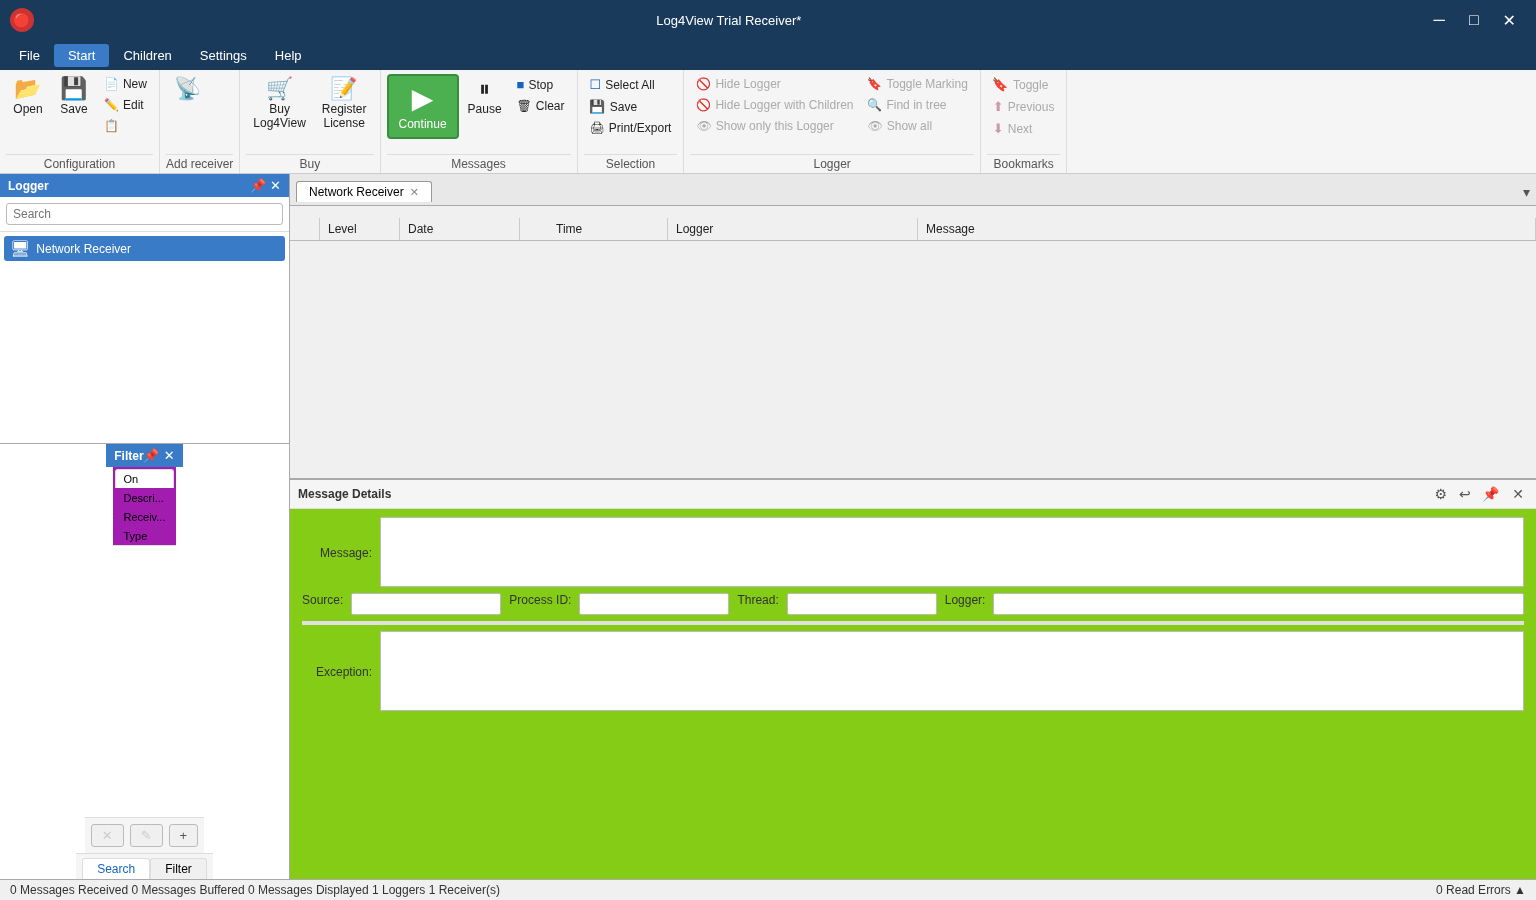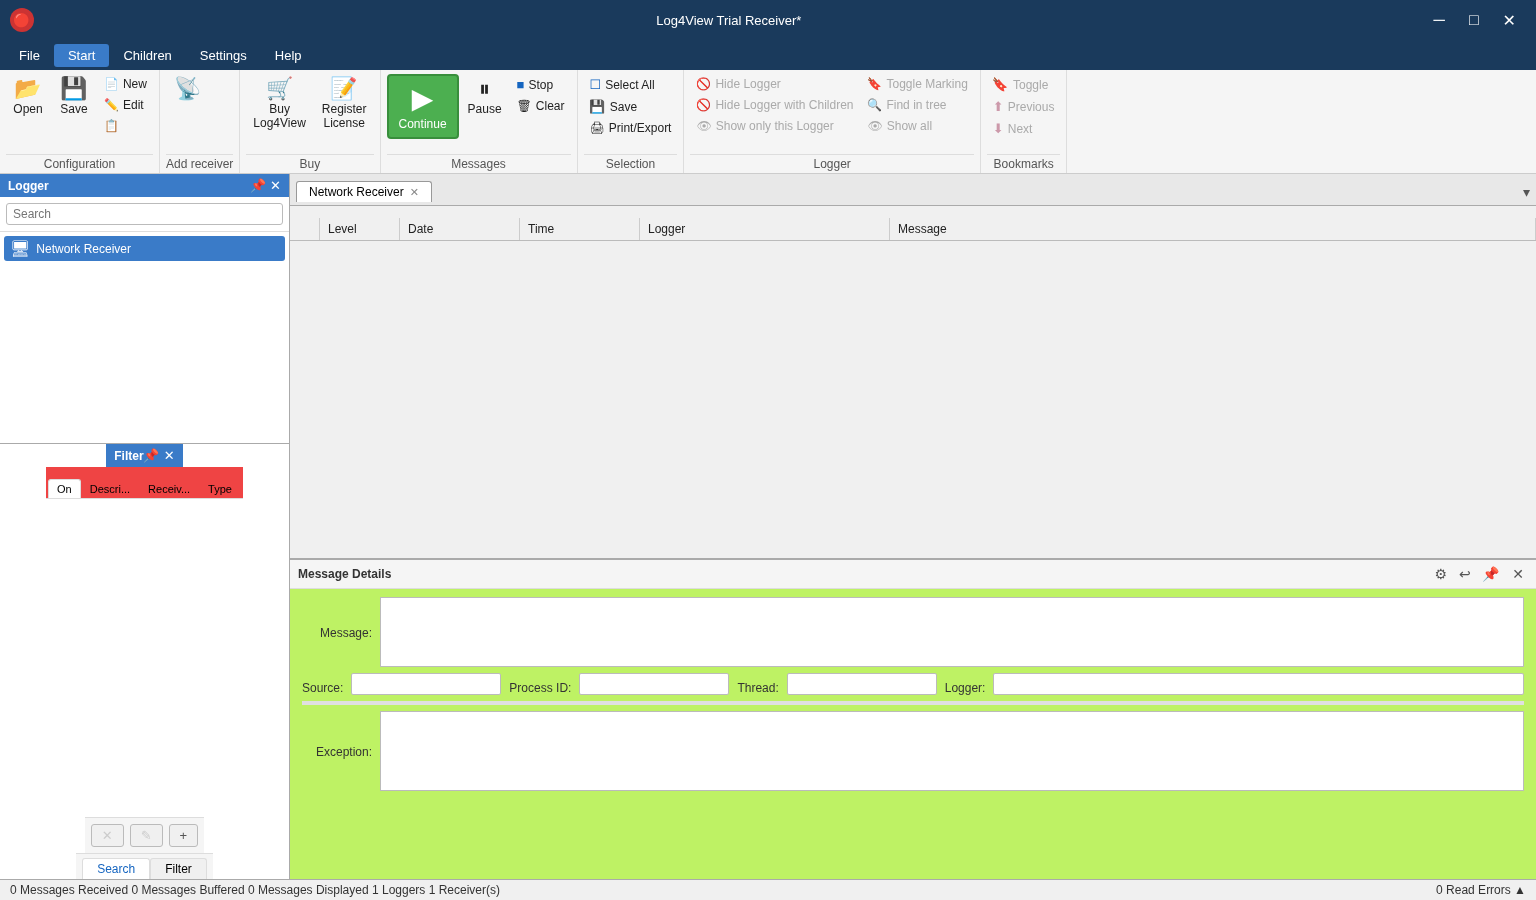--- a/index.html
+++ b/index.html
@@ -184,22 +184,23 @@
       flex: 1;
       display: flex;
       flex-direction: column;
       overflow: hidden;
       align-items: center;
     }
     .filter-tabs {
       display: flex;
       overflow-x: auto;
       border-bottom: 1px solid #ddd;
-      padding: 12px 2px 0;
-      background: #ef4444;
+      padding: 2px 2px 0;
+      background: #a21caf;
+      flex-direction: column;
     }
     .filter-tab {
       padding: 3px 8px;
       cursor: pointer;
       border: 1px solid transparent;
       border-bottom: none;
       font-size: 11px;
       border-radius: 3px 3px 0 0;
       white-space: nowrap;
     }
@@ -298,31 +299,31 @@
       font-weight: normal;
       color: #222;
       border-right: 1px solid #ccc;
       cursor: pointer;
       user-select: none;
       white-space: nowrap;
     }
     .grid-row-num { width: 30px; text-align: center; }
     .col-level { width: 80px; }
     .col-date { width: 120px; }
-    .col-time { width: 120px; }
+    .col-time { width: 120px; margin-left: 28px; }
     .col-logger { width: 250px; }
     .col-message { flex: 1; }
 
     
     .message-details {
-      height: 320px;
+      height: 400px;
       display: flex;
       flex-direction: column;
       border-top: 1px solid #aaa;
-      background: #bef264;
+      background: #84cc16;
     }
     .details-header {
       display: flex;
       align-items: center;
       justify-content: space-between;
       padding: 4px 8px;
       background: #f5f5f5;
       border-bottom: 1px solid #ddd;
     }
     .details-header-title { font-size: 12px; font-weight: bold; color: #333; }
@@ -332,21 +333,21 @@
     .details-row { display: flex; align-items: center; gap: 8px; }
     .details-label { font-size: 12px; color: #333; min-width: 70px; padding-top: 2px; text-align: right; }
     .details-textarea {
       height: 70px;
       resize: none;
       width: 100%;
       border: 1px solid #bbb;
       background: white;
       font-size: 12px;
     }
-    .details-inline-row { display: flex; align-items: flex-end; gap: 8px; }
+    .details-inline-row { display: flex; align-items: flex-start; gap: 8px; }
     .details-inline-label { font-size: 12px; color: #333; white-space: nowrap; }
     .details-inline-field {
       border: 1px solid #bbb;
       border-radius: 2px;
       padding: 2px 4px;
       height: 22px;
       background: white;
       font-size: 12px;
       flex: 1;
     }

